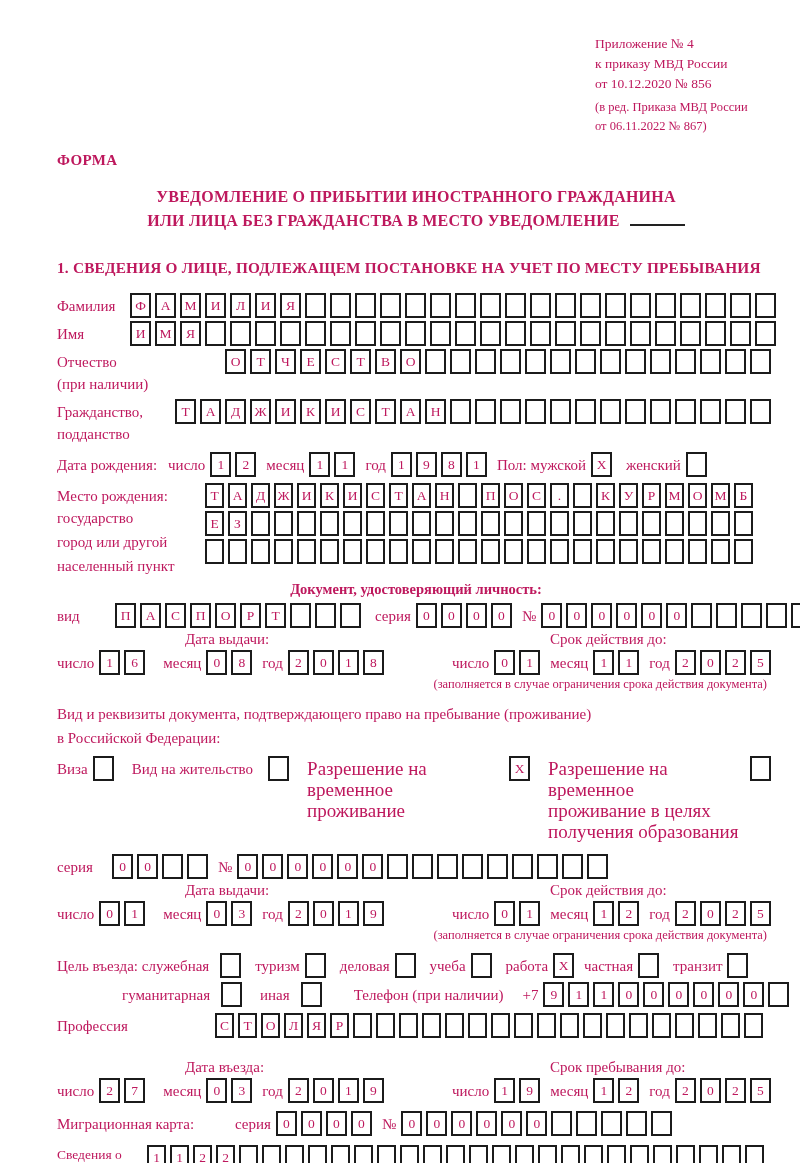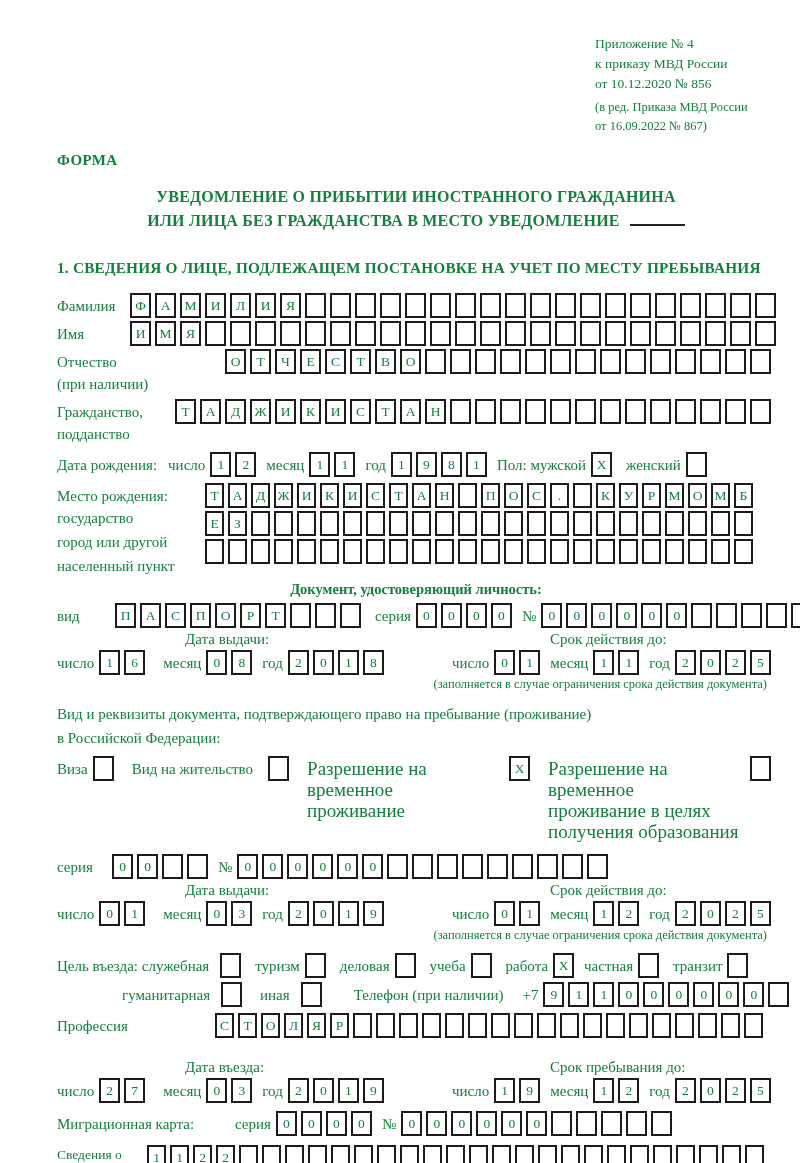--- a/index.html
+++ b/index.html
@@ -1,17 +1,17 @@
 <!DOCTYPE html>
 <html><head>
 <meta charset="utf-8">
 <style>
   html,body{margin:0;padding:0;background:#ffffff;}
   .page{width:800px;height:1163px;box-sizing:border-box;padding:34px 25px 0 57px;
-        font-family:"Liberation Serif","DejaVu Serif",serif;color:#15803d;
+        font-family:"Liberation Serif","DejaVu Serif",serif;color:#be185d;
         position:relative;overflow:hidden;}
 
   
   .appendix{width:180px;margin-left:auto;font-size:13.5px;line-height:20px;}
   .appendix .rev{font-size:12.5px;line-height:19px;margin-top:4px;}
   .forma{text-align:left;font-weight:bold;font-size:15px;margin:16px 8px 0 0;letter-spacing:.4px;}
 
   
   .title{text-align:center;font-weight:bold;font-size:16px;line-height:24px;margin-top:16px;letter-spacing:.2px;}
   .uline{display:inline-block;width:55px;border-bottom:2px solid #222;height:13px;margin-left:10px;}
@@ -59,21 +59,21 @@
 <body>
 
 <div class="page">
 
   <div class="appendix">
     <div>Приложение № 4</div>
     <div>к приказу МВД России</div>
     <div>от 10.12.2020 № 856</div>
     <div class="rev">
       <div>(в ред. Приказа МВД России</div>
-      <div>от 16.09.2022 № 867)</div>
+      <div>от 06.11.2022 № 867)</div>
     </div>
   </div>
   <div class="forma">ФОРМА</div>
 
   <div class="title">
     <div>УВЕДОМЛЕНИЕ О ПРИБЫТИИ ИНОСТРАННОГО ГРАЖДАНИНА</div>
     <div><span>ИЛИ ЛИЦА БЕЗ ГРАЖДАНСТВА В МЕСТО УВЕДОМЛЕНИЕ</span><span class="uline"></span></div>
   </div>
 
   <div class="sect">1. СВЕДЕНИЯ О ЛИЦЕ, ПОДЛЕЖАЩЕМ ПОСТАНОВКЕ НА УЧЕТ ПО МЕСТУ ПРЕБЫВАНИЯ</div>

